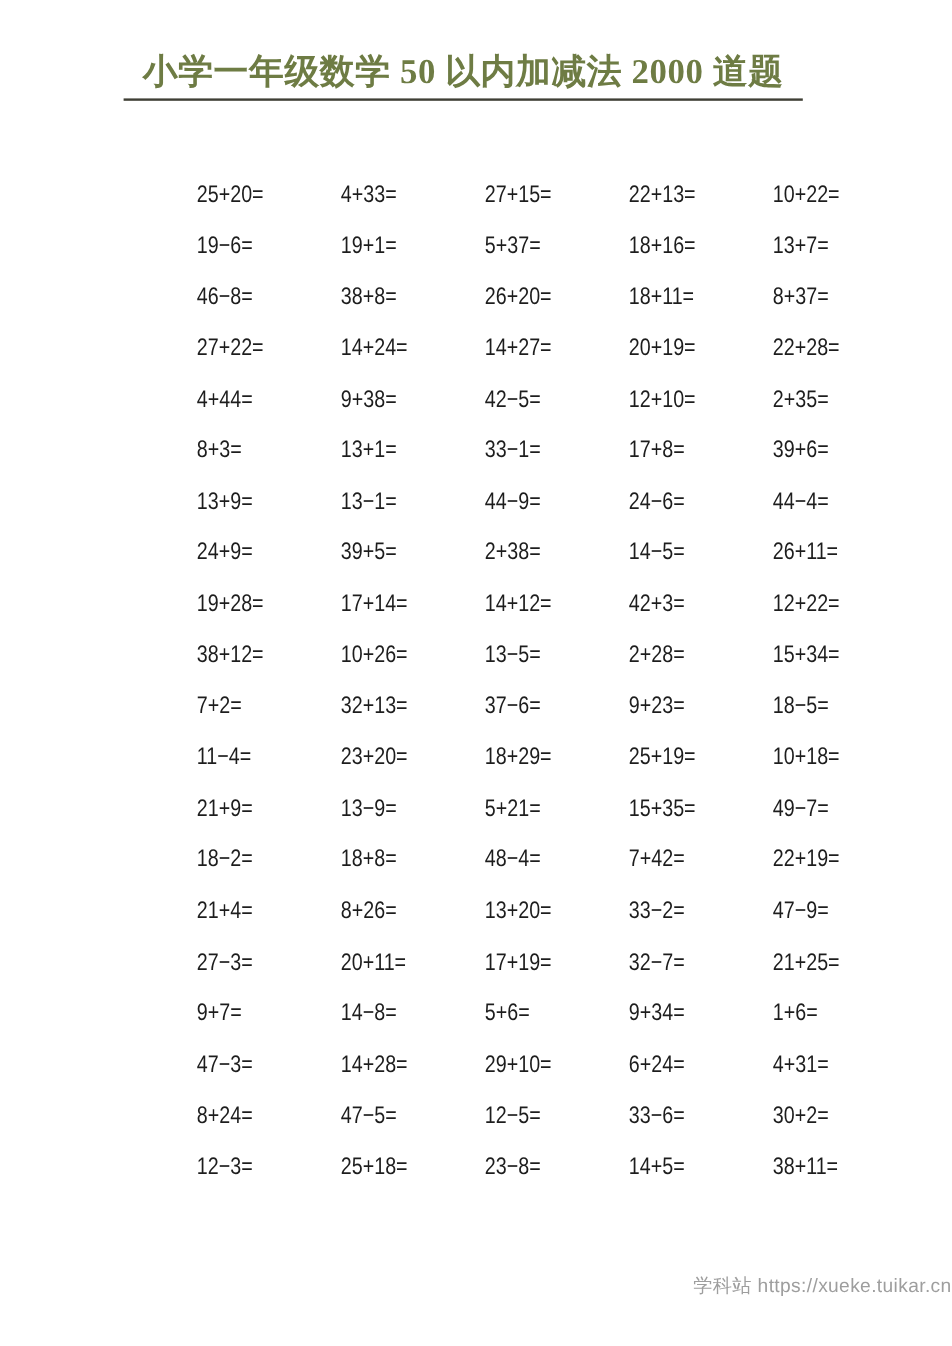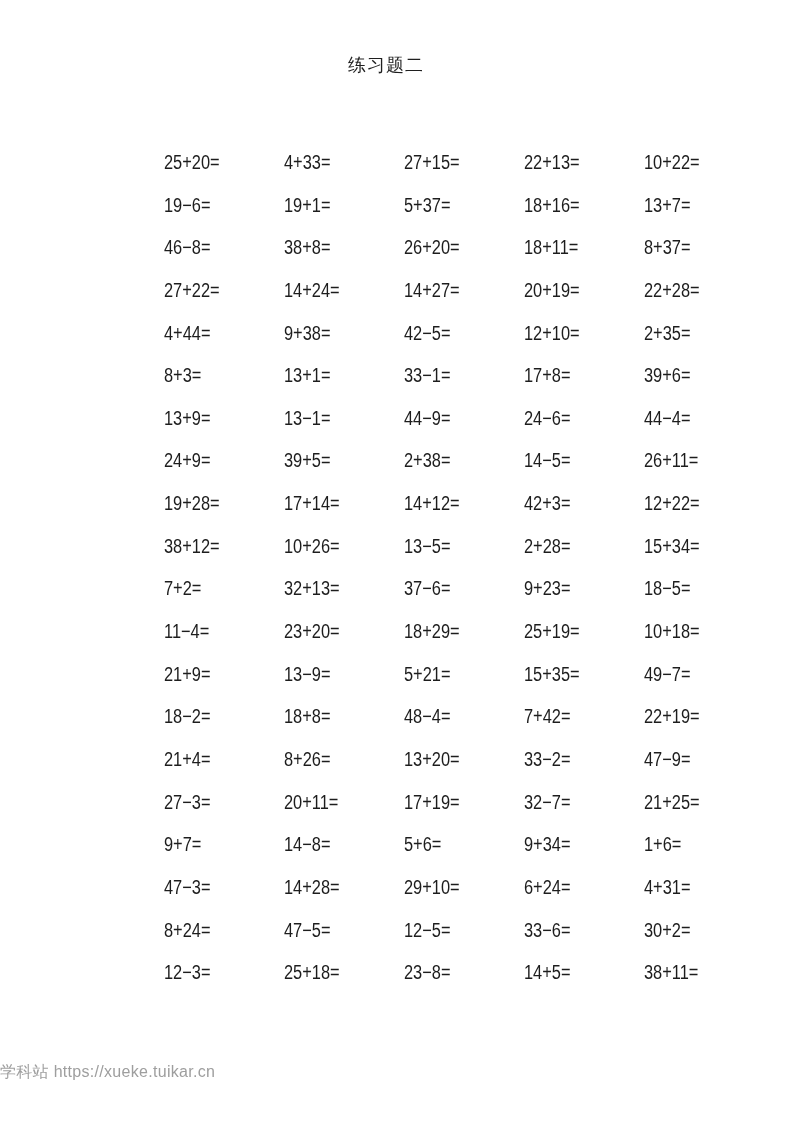--- a/index.html
+++ b/index.html
@@ -56,32 +56,32 @@
     line-height: 1.1;
     white-space: nowrap;
     transform: scaleX(0.82);
     transform-origin: left top;
   }
   .footer {
     position: absolute;
     top: 1062px;
     left: 0;
     width: 100%;
-    text-align: left;
+    text-align: right;
     font-size: 16px;
     color: #9e9e9e;
     letter-spacing: 0.3px;
   }
 </style>
 </head>
 <body>
 
 <div class="page">
   <div class="header">
-    <h2 class="subtitle">练习题二</h2>
+    <h1 class="title">小学一年级数学 50 以内加减法 2000 道题</h1>
   </div>
 
   <div class="problems-grid">
       <span class="problem">25+20=</span>
       <span class="problem">4+33=</span>
       <span class="problem">27+15=</span>
       <span class="problem">22+13=</span>
       <span class="problem">10+22=</span>
       <span class="problem">19−6=</span>
       <span class="problem">19+1=</span>

